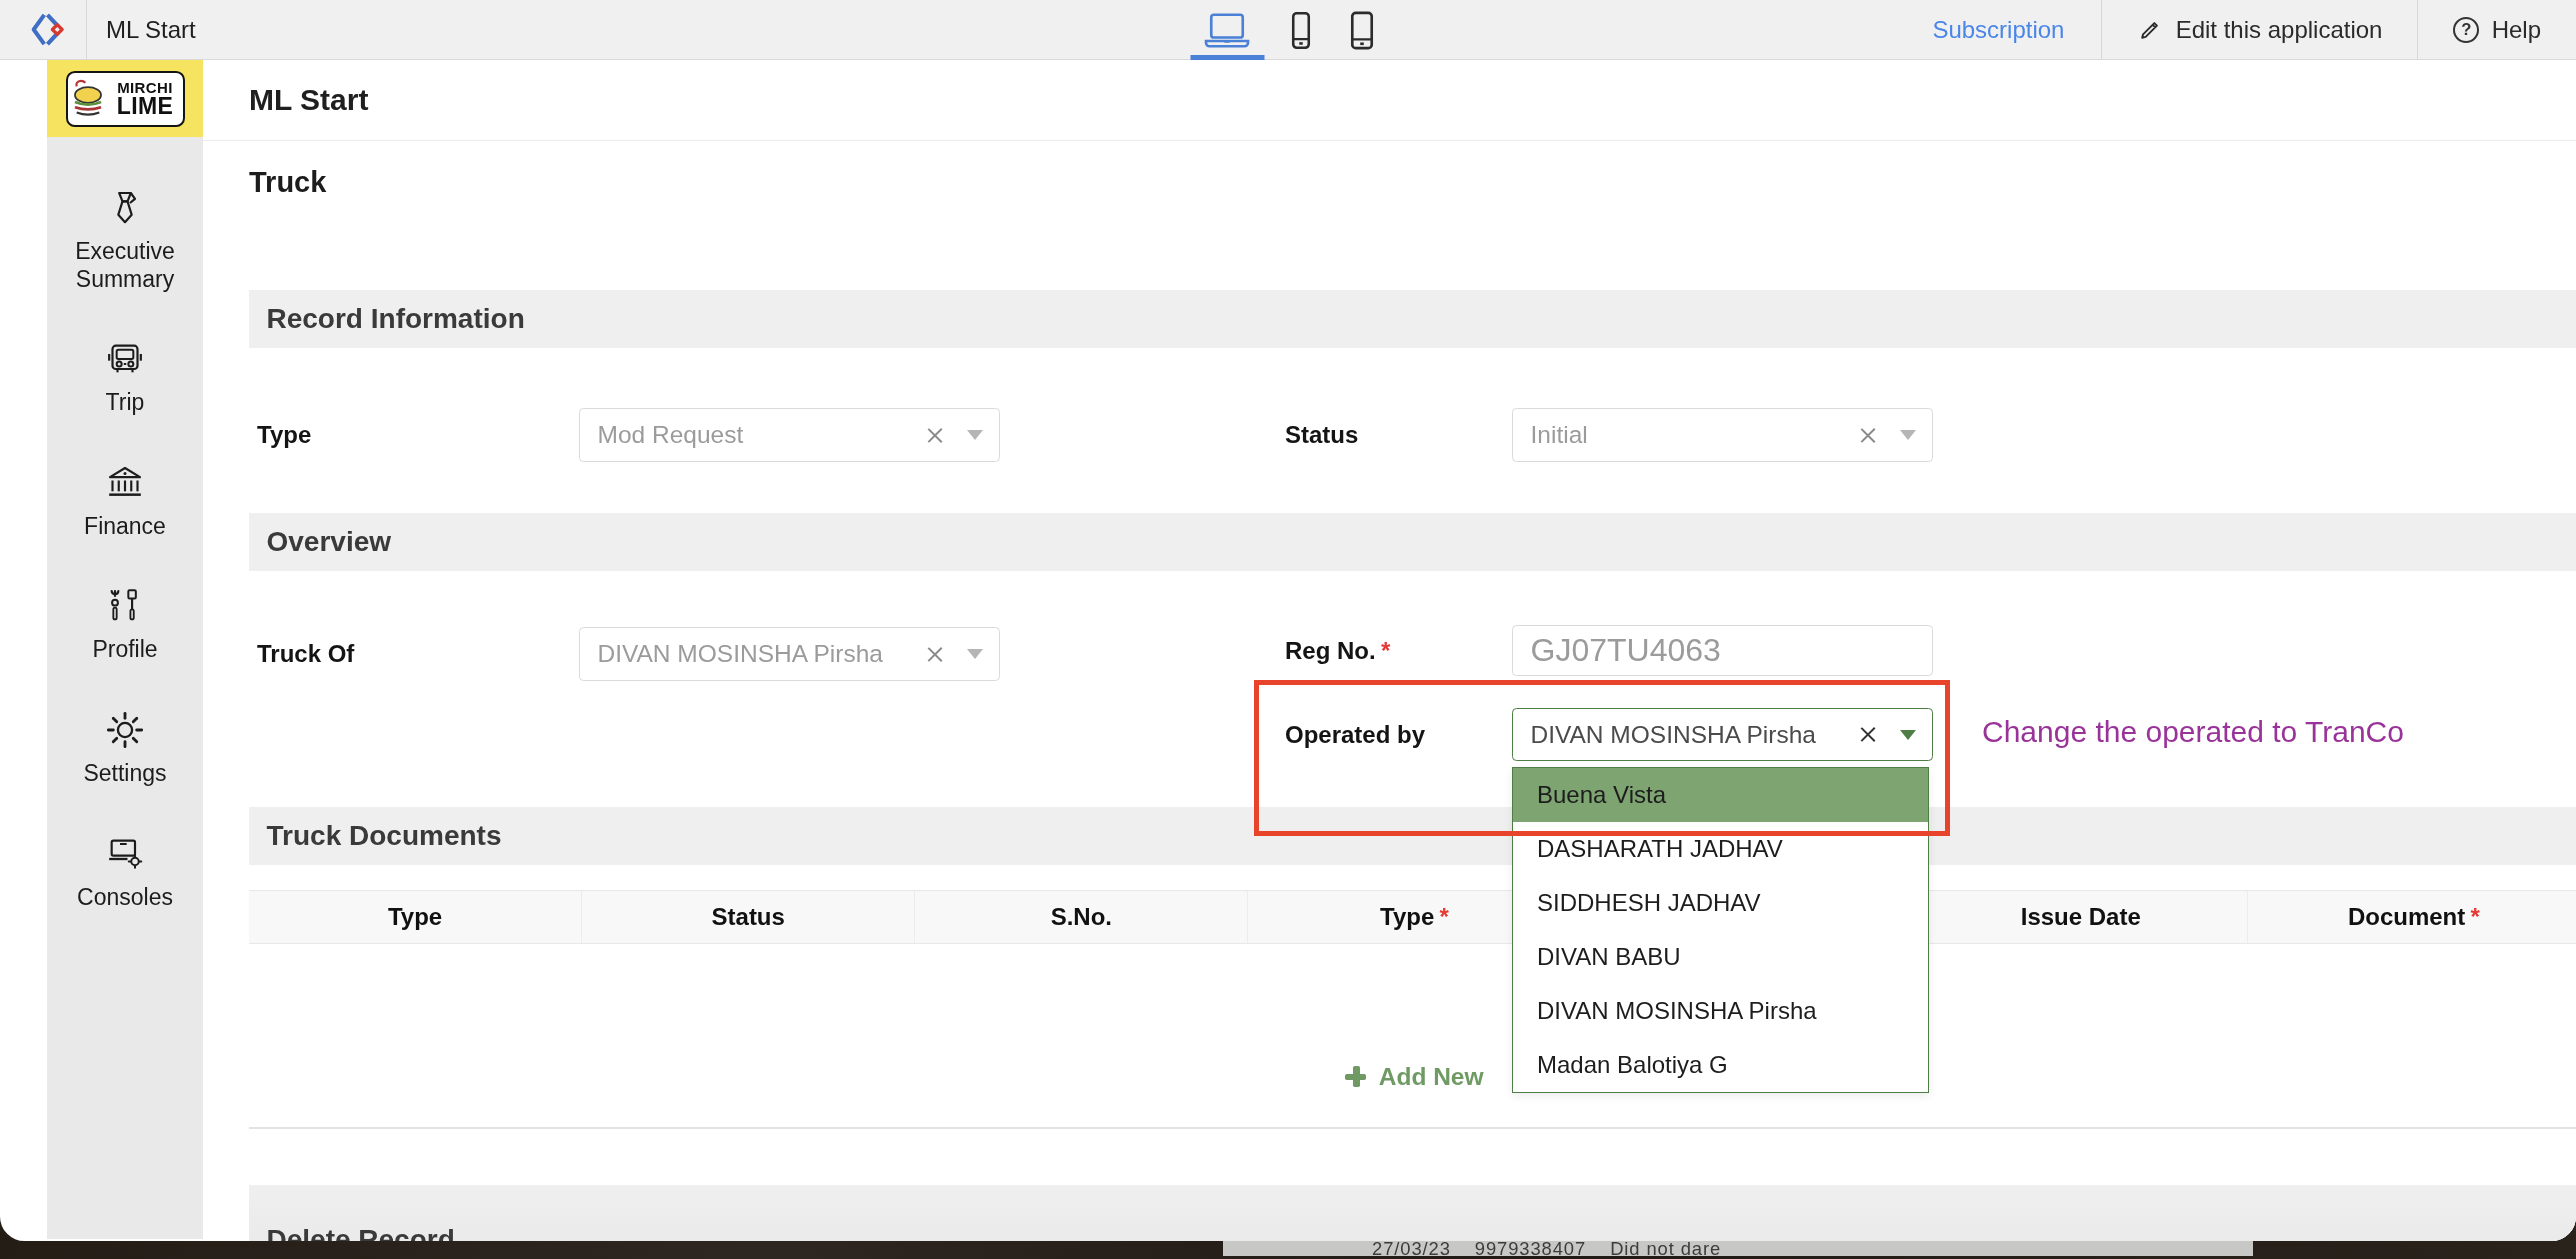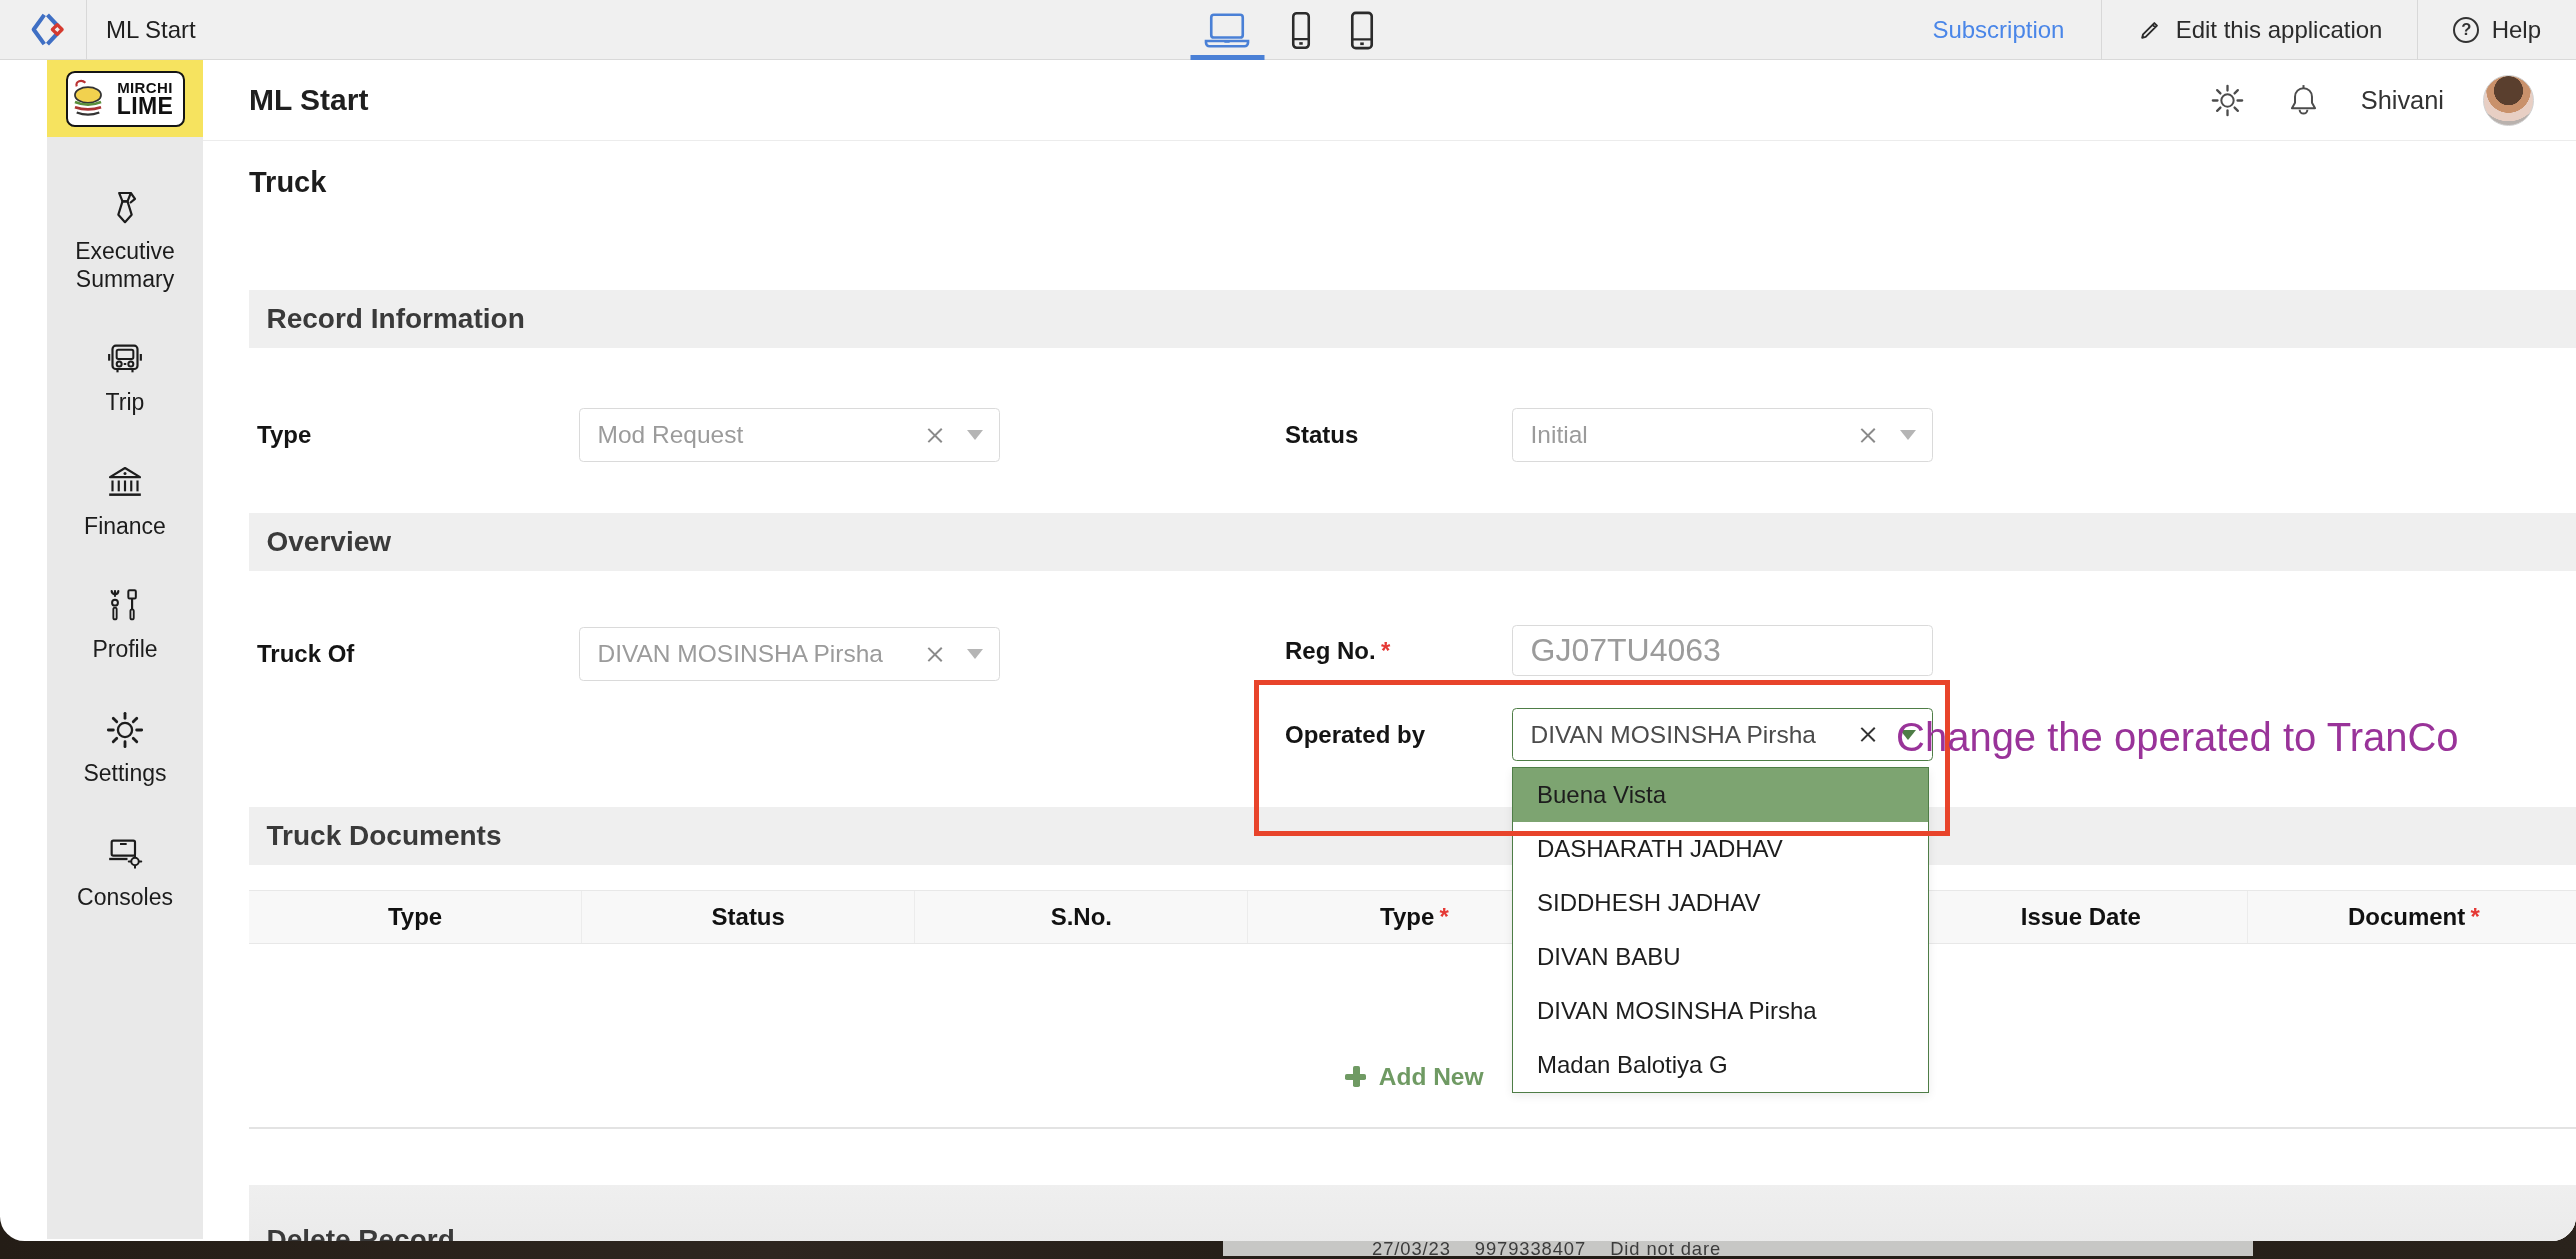--- a/index.html
+++ b/index.html
@@ -82,21 +82,21 @@
   .select.green .val { color:#4b4b4b; }
   .select.green .x-ic::before,.select.green .x-ic::after { background:#333; }
   .select.green .caret { border-top-color:#4e7d46; }
   .dropdown { left:1309px; top:626px; width:417px; background:#fff; border:1.8px solid #4e7d46;
     z-index:30; box-shadow:0 3.5px 8.8px rgba(0,0,0,0.08); }
   .opt { height:54px; line-height:54px; padding-left:24px; font-size:24px; color:#1d1d1d;
     cursor:pointer; white-space:nowrap; }
   .opt.highlight { background:#7da471; }
   .anno-box { left:1051px; top:539px; width:696px; height:156px; border:5.3px solid #e8442b;
     z-index:40; pointer-events:none; }
-  .anno-note { left:1693px; top:574px; font-size:40px; z-index:40; pointer-events:none; }
+  .anno-note { left:1779px; top:574px; font-size:30px; z-index:40; pointer-events:none; }
   .thead { left:46px; top:749px; width:2331px; height:54px; display:flex; background:#f8f8f8;
     border-top:1.8px solid #e8e8e8; border-bottom:1.8px solid #e8e8e8; }
   .th { flex:1; display:flex; align-items:center; justify-content:center; font-size:24px;
     font-weight:bold; color:#111; border-left:0.9px solid #ececec; }
   .th:first-child { border-left:none; }
   .addnew-row { left:46px; top:918px; width:2331px; height:35px; display:flex;
     align-items:center; justify-content:center; gap:12.3px; }
   .addnew { display:flex; align-items:center; gap:12.3px; cursor:pointer; }
   .plus-ic { position:relative; width:21px; height:21px; }
   .plus-ic::before { content:""; position:absolute; left:8px; top:0; width:6.1px; height:21px; background:#6f9a63; border-radius:1.8px; }
@@ -261,42 +261,20 @@
             </g>
           </svg>
           <div class="nav-label">Consoles</div>
         </div>
       </div>
     </div>
 
     <div class="main">
       <div class="main-header">
         <div class="mh-title">ML Start</div>
-        <div class="mh-right">
-          <svg class="mh-ic" viewBox="0 0 48 48">
-            <circle cx="24" cy="24" r="8" fill="none" stroke="#4c4c4c" stroke-width="2.6"></circle>
-            <g stroke="#4c4c4c" stroke-width="3" stroke-linecap="round">
-              <line x1="37" y1="24" x2="43" y2="24"></line>
-                <line x1="5" y1="24" x2="11" y2="24"></line>
-              <line x1="24" y1="37" x2="24" y2="43"></line>
-                <line x1="24" y1="5" x2="24" y2="11"></line>
-              <line x1="33.2" y1="33.2" x2="37.4" y2="37.4"></line>
-                <line x1="10.6" y1="10.6" x2="14.8" y2="14.8"></line>
-              <line x1="33.2" y1="14.8" x2="37.4" y2="10.6"></line>
-                <line x1="10.6" y1="37.4" x2="14.8" y2="33.2"></line>
-            </g>
-          </svg>
-          <svg class="mh-ic" viewBox="0 0 48 48">
-            <path d="M24 8 a11 11 0 0 1 11 11 v8 l4 7 H9 l4 -7 v-8 a11 11 0 0 1 11 -11 z" fill="none" stroke="#4c4c4c" stroke-width="2.6" stroke-linejoin="round"></path>
-            <path d="M19 36 a5 5 0 0 0 10 0" fill="none" stroke="#4c4c4c" stroke-width="2.6"></path>
-            <line x1="24" y1="4" x2="24" y2="8" stroke="#4c4c4c" stroke-width="2.6"></line>
-          </svg>
-          <div class="mh-name">Shivani</div>
-          <div class="avatar"></div>
-        </div>
       </div>
 
       <div class="content">
 
         <div class="pos page-title">Truck</div>
 
         <div class="pos sec-bar" style="top:149px">
           <span>Record Information</span>
         </div>
 

